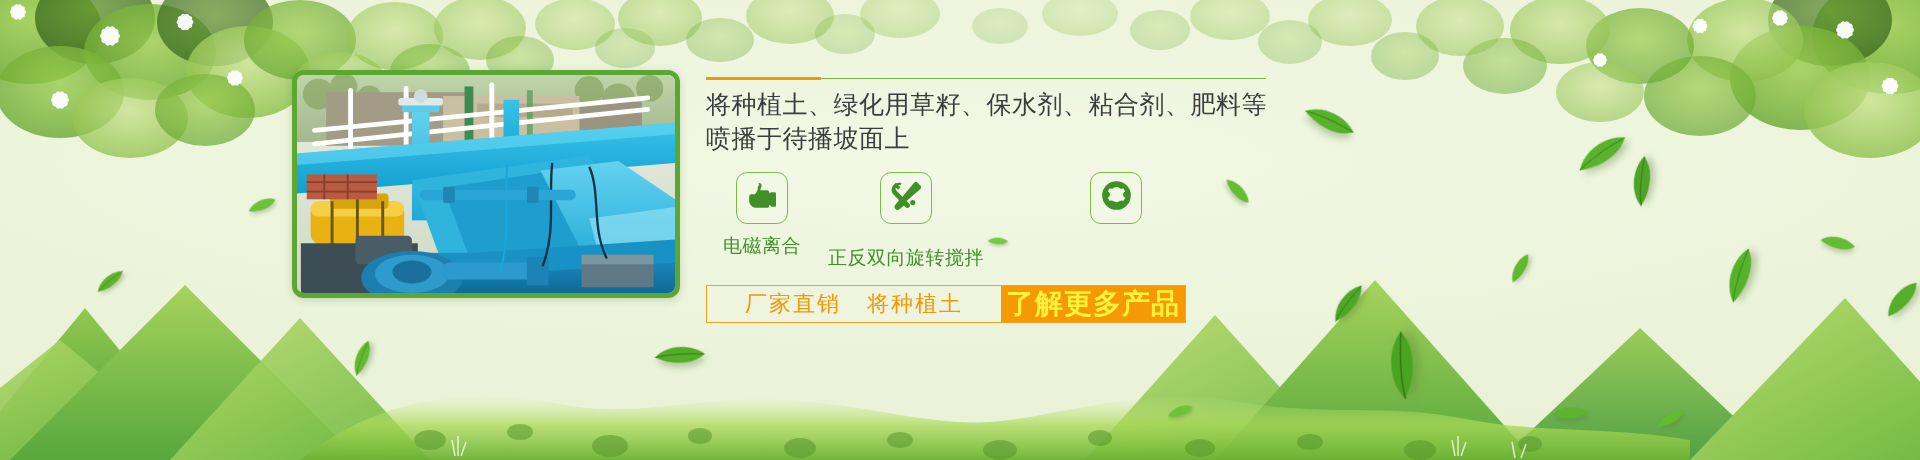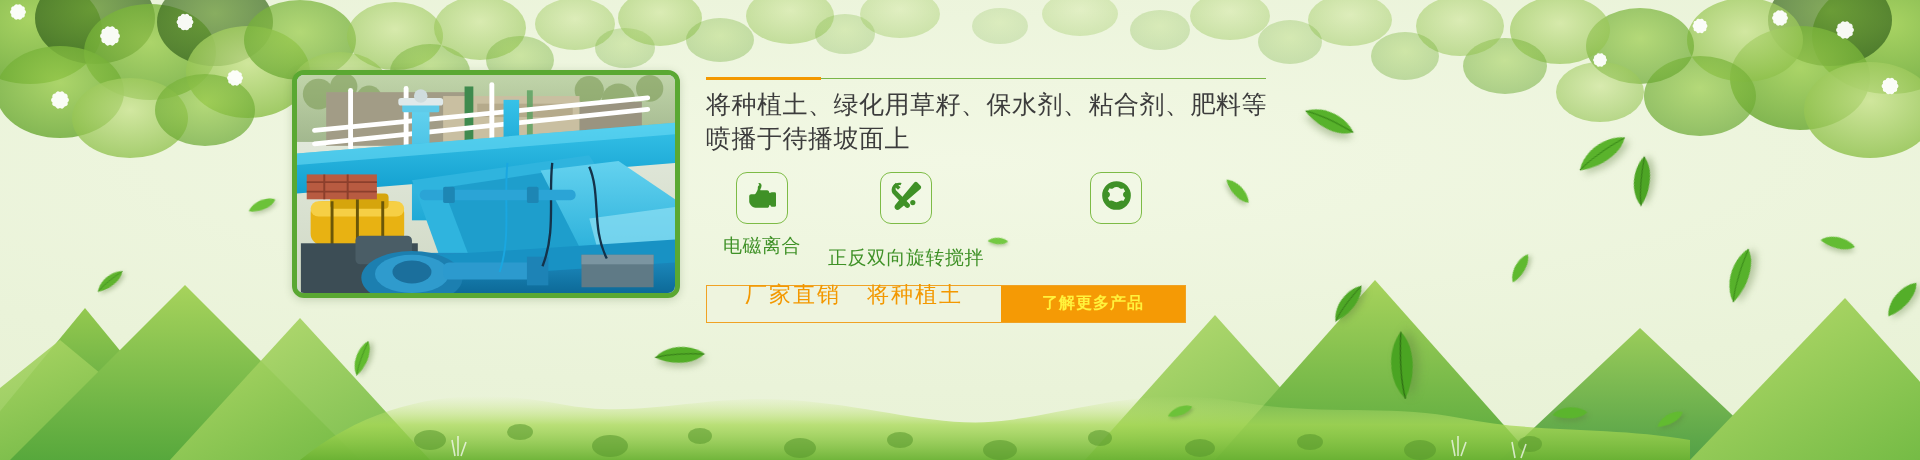--- a/index.html
+++ b/index.html
@@ -73,28 +73,28 @@
   .feature.f1{ width:96px; margin-left:8px; }
   .feature.f2{ width:172px; margin-left:10px;gap:12px; }
   .feature.f3{ width:212px; margin-left:18px; }
 
   
   .cta{
     display:flex; margin-top:14px; width:480px; height:38px;
     border:1.5px solid #f0a224;
   }
   .cta-claims{
-    flex:1 1 auto; display:flex; align-items:flex-end; justify-content:center; gap:26px;
+    flex:1 1 auto; display:flex; align-items:center; justify-content:center; gap:26px;
     background:#eef4de; color:#f39800; font-size:22px; letter-spacing:2px;
     padding:12px 6px;
   }
   .cta-claims span{ white-space:nowrap; }
   .cta-action{
     flex:0 0 184px; display:flex; align-items:center; justify-content:center;
-    background:#f59a05; color:#fff23c; font-size:16px; font-weight:bold; letter-spacing:1px;
+    background:#f59a05; color:#fff23c; font-size:28px; font-weight:bold; letter-spacing:1px;
     white-space:nowrap; cursor:pointer;
   }
 </style>
 </head>
 <body>
 
 <div class="banner">
 
   <div class="foliage">
     <svg viewBox="0 0 1920 190" preserveAspectRatio="none" xmlns="http://www.w3.org/2000/svg">

